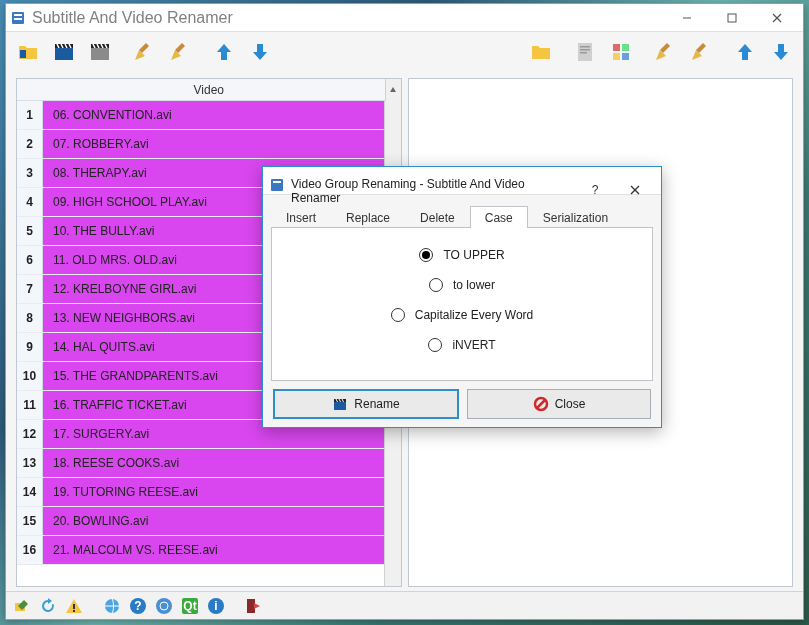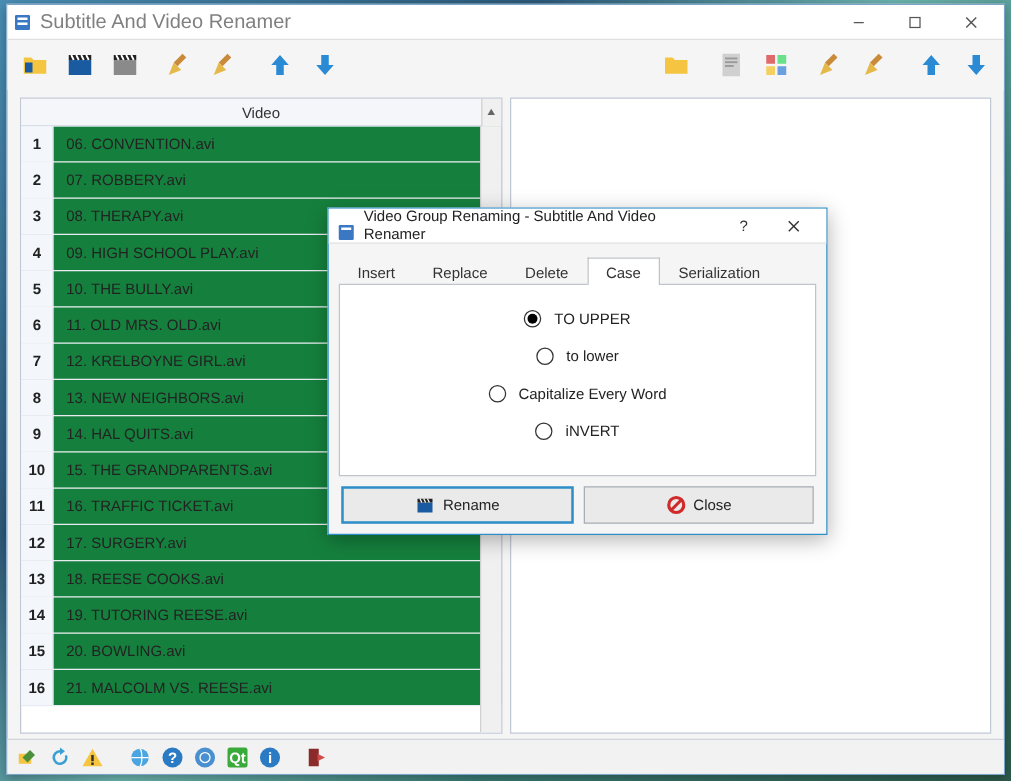--- a/index.html
+++ b/index.html
@@ -36,36 +36,36 @@
 }
 .panel-header {
   height: 22px; display: flex; align-items: center; justify-content: center;
   background: #f4f6fa; border-bottom: 1px solid #d8dee8; font-size: 12px; color: #333;
 }
 .panel.left .panel-header { position: relative; }
 .panel.left .scroll-hint { position: absolute; right: 0; top: 0; width: 16px; height: 22px; display: flex; align-items:center; justify-content:center; background:#f0f0f0; border-left:1px solid #d0d0d0; }
 .list { overflow-y: auto; height: calc(100% - 22px); }
 .row { height: 29px; display: flex; align-items: center; border-bottom: 1px solid #e8ecf2; }
 .row .num { width: 26px; text-align: center; font-weight: 600; background: #f3f6fb; border-right: 1px solid #d4dbe6; height: 100%; display:flex; align-items:center; justify-content:center; color:#222; }
-.row .name { flex:1; padding: 0 10px; background: #15803d; height:100%; display:flex; align-items:center; color:#222; }
+.row .name { flex:1; padding: 0 10px; background: #d946ef; height:100%; display:flex; align-items:center; color:#222; }
 .panel.left { position: relative; }
 .panel.left::after { content:""; position:absolute; right:0; top:22px; bottom:0; width:16px; background:#f0f0f0; border-left:1px solid #d0d0d0; }
 
 .statusbar {
   position: absolute; left: 0; right: 0; bottom: 0; height: 28px;
   background: #f2f2f2; border-top: 1px solid #d0d4da; display: flex; align-items: center; padding: 0 6px; gap: 6px;
 }
 .status-icon { width: 20px; height: 20px; display: flex; align-items:center; justify-content:center; cursor:pointer; }
 
 
 .dialog {
   position: absolute; left: 262px; top: 166px; width: 400px; height: 262px;
   background: #f5f5f5; border: 1px solid #2d8ec8; box-shadow: 0 4px 16px rgba(0,0,0,0.3);
 }
-.dialog .dlg-titlebar { height: 28px; display: flex; align-items: flex-end; padding: 0 6px; background:#fff; border-bottom:1px solid #e0e0e0; }
+.dialog .dlg-titlebar { height: 28px; display: flex; align-items: flex-start; padding: 10px 6px; background:#fff; border-bottom:1px solid #e0e0e0; }
 .dlg-titlebar .title { flex:1; color:#222; }
 .dlg-titlebar .app-icon { width:16px; height:16px; margin-right:6px; }
 .dlg-titlebar .help-btn, .dlg-titlebar .close-btn { width: 40px; height: 26px; display:flex; align-items:center; justify-content:center; color:#333; cursor:pointer; }
 
 .tabstrip { display:flex; height: 22px; margin: 10px 8px 0 8px; }
 .tab { padding: 0 14px; display:flex; align-items:center; color:#333; cursor:pointer; border:1px solid transparent; border-bottom:none; background:transparent; position:relative; top:1px;text-align:right; }
 .tab.active { background:#fff; border-color:#c0c4c8; z-index:2; }
 .tab-body { margin:0 8px 8px 8px; height: 154px; background:#fff; border:1px solid #c0c4c8; padding: 12px 16px; }
 .radio-row { display:flex; align-items:center; height: 30px; color:#222; cursor:pointer;justify-content:center; }
 .radio { width:14px; height:14px; border:1px solid #333; border-radius:50%; margin-right:10px; display:flex; align-items:center; justify-content:center; }

